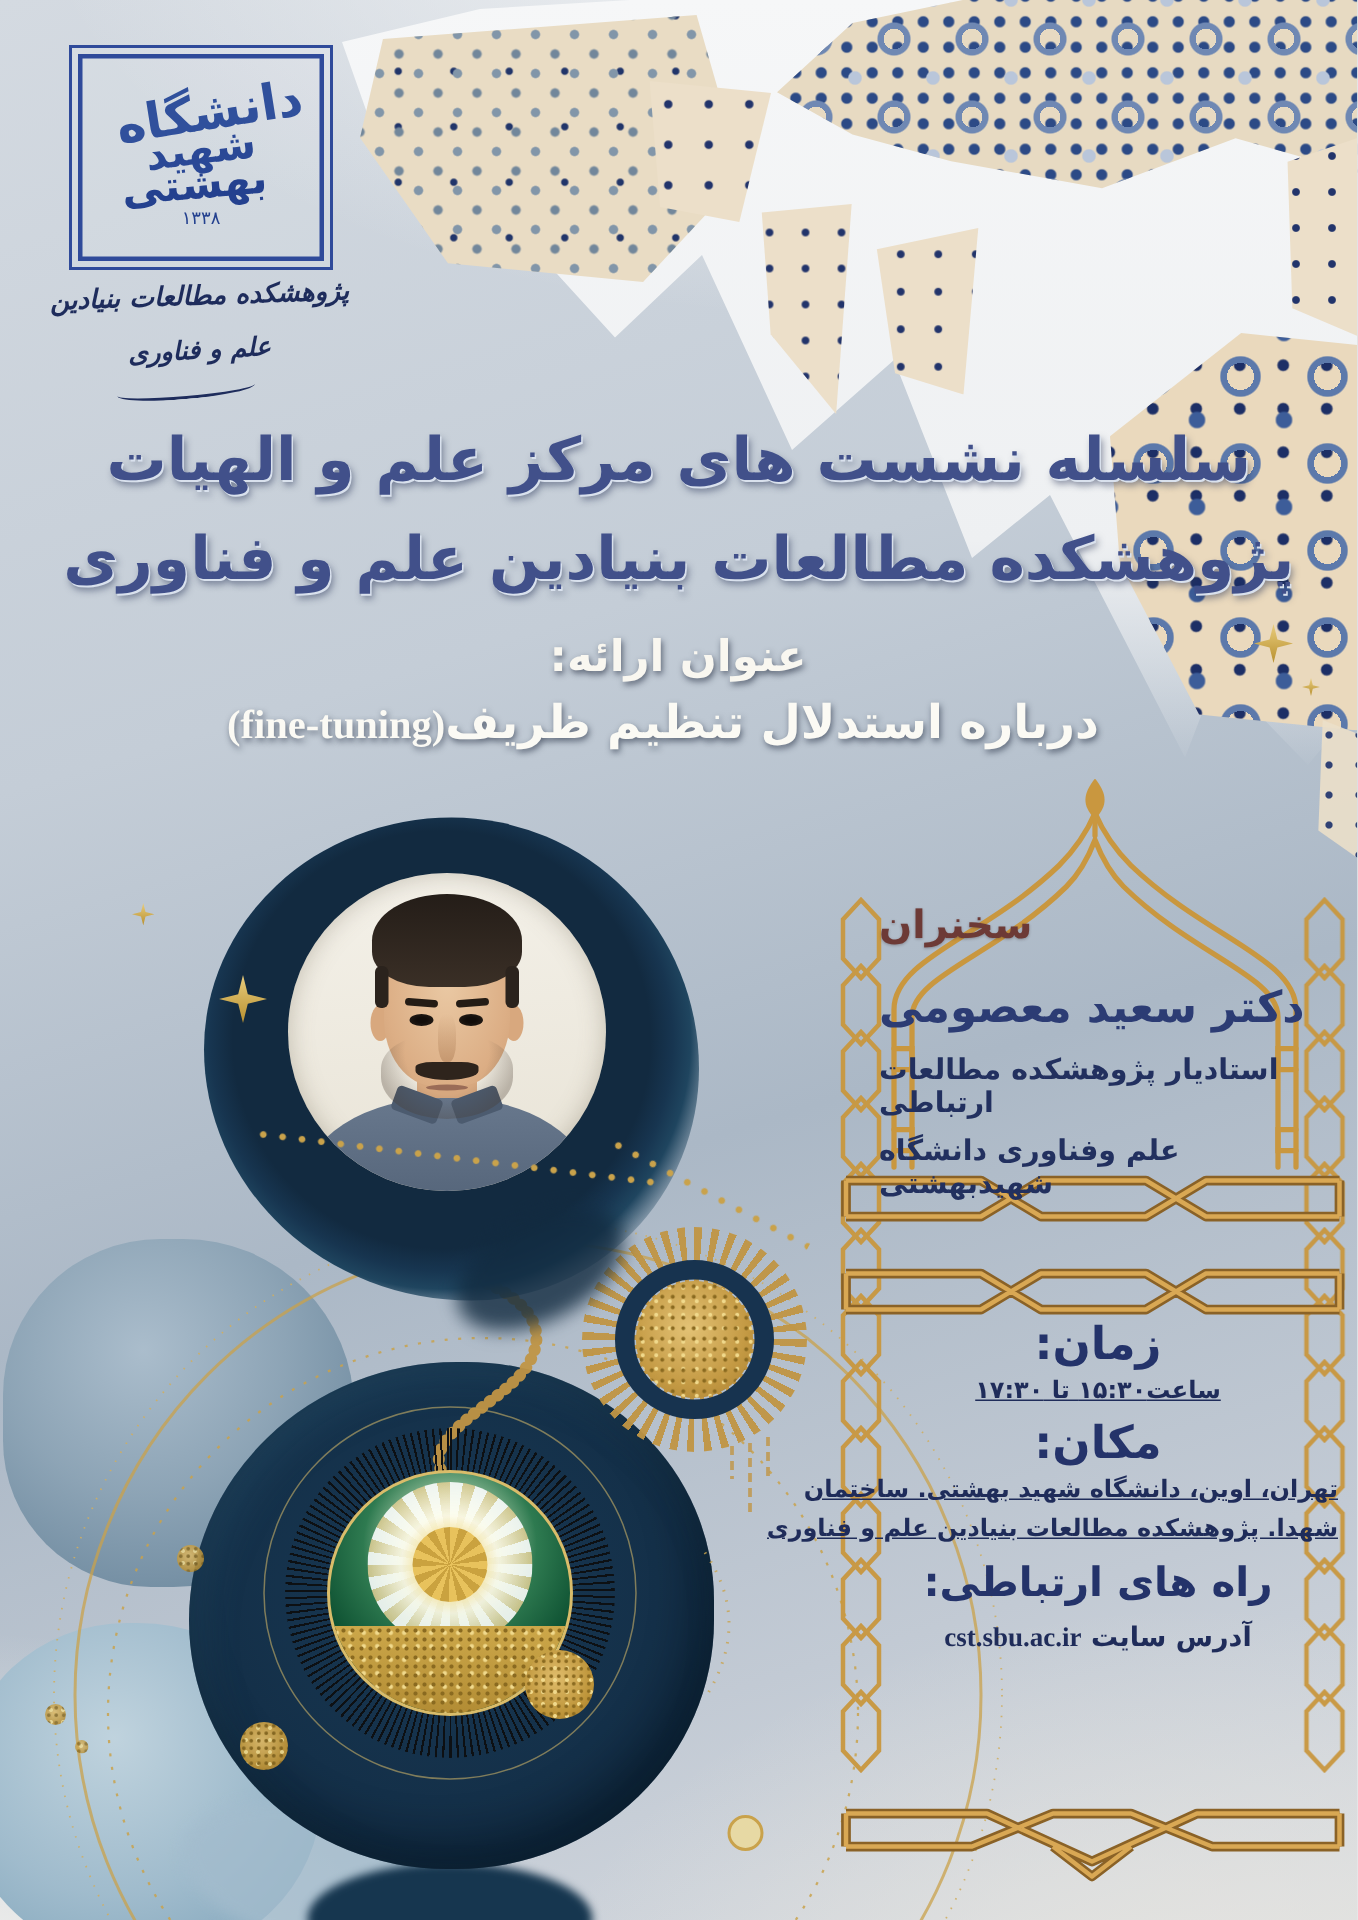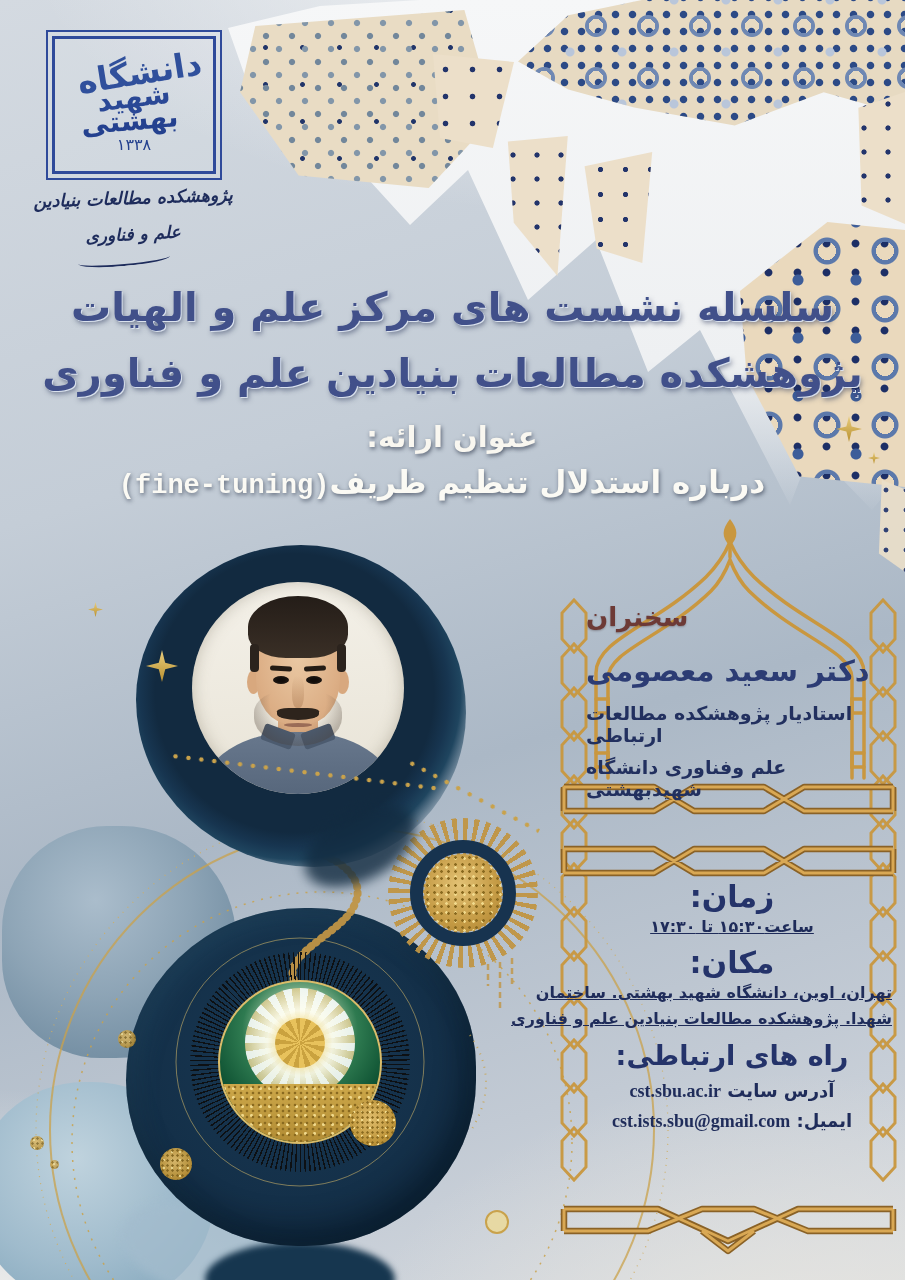--- a/index.html
+++ b/index.html
@@ -117,34 +117,34 @@
   .st4{left:868px;top:452px;width:12px;height:12px;}
   .dotrow{position:absolute;background-image:radial-gradient(circle,#c9a24b 1.8px,transparent 2.6px);background-size:13px 12px;}
   .dr1{left:168px;top:766px;width:270px;height:13px;transform:rotate(7deg);}
   .dr2{left:398px;top:790px;width:150px;height:11px;transform:rotate(28deg);}
   
   .logo-box{left:46px;top:30px;width:176px;height:150px;border:2px solid #2f4a9a;padding:4px;box-sizing:border-box;background:rgba(255,255,255,.08);}
   .logo-inner{width:100%;height:100%;border:3px solid #2f4a9a;box-sizing:border-box;display:flex;flex-direction:column;align-items:center;justify-content:center;line-height:1;}
   .logo-l1{font-size:33px;font-weight:bold;color:#30509c;transform:rotate(-9deg) translateX(6px);}
   .logo-l2{font-size:28px;font-weight:bold;color:#2a4896;transform:rotate(-7deg);margin-top:-6px;}
   .logo-l3{font-size:28px;font-weight:bold;color:#24418f;transform:rotate(-5deg) translateX(-4px);margin-top:-5px;}
-  .logo-year{font-size:16px;color:#24418f;letter-spacing:3px;margin-top:2px;}
+  .logo-year{font-size:12px;color:#24418f;letter-spacing:3px;margin-top:2px;}
   .inst1{left:24px;top:188px;width:218px;text-align:center;font-size:17.5px;font-weight:bold;font-style:italic;color:#1e2c5c;transform:rotate(-2deg);}
   .inst2{left:24px;top:224px;width:218px;text-align:center;font-size:17px;font-weight:bold;font-style:italic;color:#1e2c5c;transform:rotate(-3deg);}
   .inst-swash{left:78px;top:254px;width:92px;height:10px;border-bottom:2px solid #1e2c5c;border-radius:50%;transform:rotate(-5deg);}
   
   .rtl{direction:rtl;}
   .series{left:0;top:284px;width:905px;text-align:center;font-size:40px;font-weight:bold;color:#41508a;white-space:nowrap;
     text-shadow:1px 1px 0 #d9e1ed,2px 3px 5px rgba(36,48,84,.5);}
   .series2{top:350px;}
   .pres-label{left:32px;top:420px;width:840px;text-align:center;font-size:29px;font-weight:bold;color:#f9f7f0;
     text-shadow:1px 2px 4px rgba(30,40,60,.65);}
   .pres-title{left:0;top:464px;width:860px;text-align:center;font-size:31px;font-weight:bold;color:#fbfaf4;white-space:nowrap;
     text-shadow:1px 2px 4px rgba(30,40,60,.6);}
-  .pres-title .en{font-family:Liberation Mono, monospace;font-size:27px;margin-left:24px;}
+  .pres-title .en{font-family:Liberation Serif, serif;font-size:27px;margin-left:24px;}
   
   .frame-svg{left:552px;top:515px;width:353px;height:745px;}
   .speaker-panel{left:586px;top:602px;width:292px;text-align:left;}
   .spk-heading{font-size:26px;font-weight:bold;color:#6d3a36;text-shadow:0 1px 2px rgba(40,20,20,.3);}
   .spk-name{font-size:29px;font-weight:bold;color:#2c3c74;margin-top:22px;}
   .spk-affil{font-size:19px;font-weight:bold;color:#22305f;margin-top:14px;}
   .spk-affil2{margin-top:10px;}
   .info-panel{left:572px;top:880px;width:320px;text-align:center;}
   .info-h{font-size:30px;font-weight:bold;color:#24336a;line-height:34px;}
   .info-h2{font-size:27px;line-height:40px;margin-top:4px;}
@@ -323,19 +323,15 @@
     <div class="info-h">زمان:</div>
     <div class="info-line info-sm">ساعت۱۵:۳۰ تا ۱۷:۳۰</div>
     <div class="info-h" style="margin-top:6px">مکان:</div>
     <div class="info-line info-sm">تهران، اوین، دانشگاه شهید بهشتی. ساختمان</div>
     <div class="info-line info-sm">شهدا. پژوهشکده مطالعات بنیادین علم و فناوری</div>
     <div class="info-h info-h2">راه های ارتباطی:</div>
     <div class="info-line">
       <span>آدرس سایت</span>
       <span class="lat" dir="ltr">cst.sbu.ac.ir</span>
     </div>
-    <div class="info-line">
-      <span>ایمیل:</span>
-      <span class="lat" dir="ltr">cst.ists.sbu@gmail.com</span>
-    </div>
   </div>
 
 </div>
 
 </body></html>

